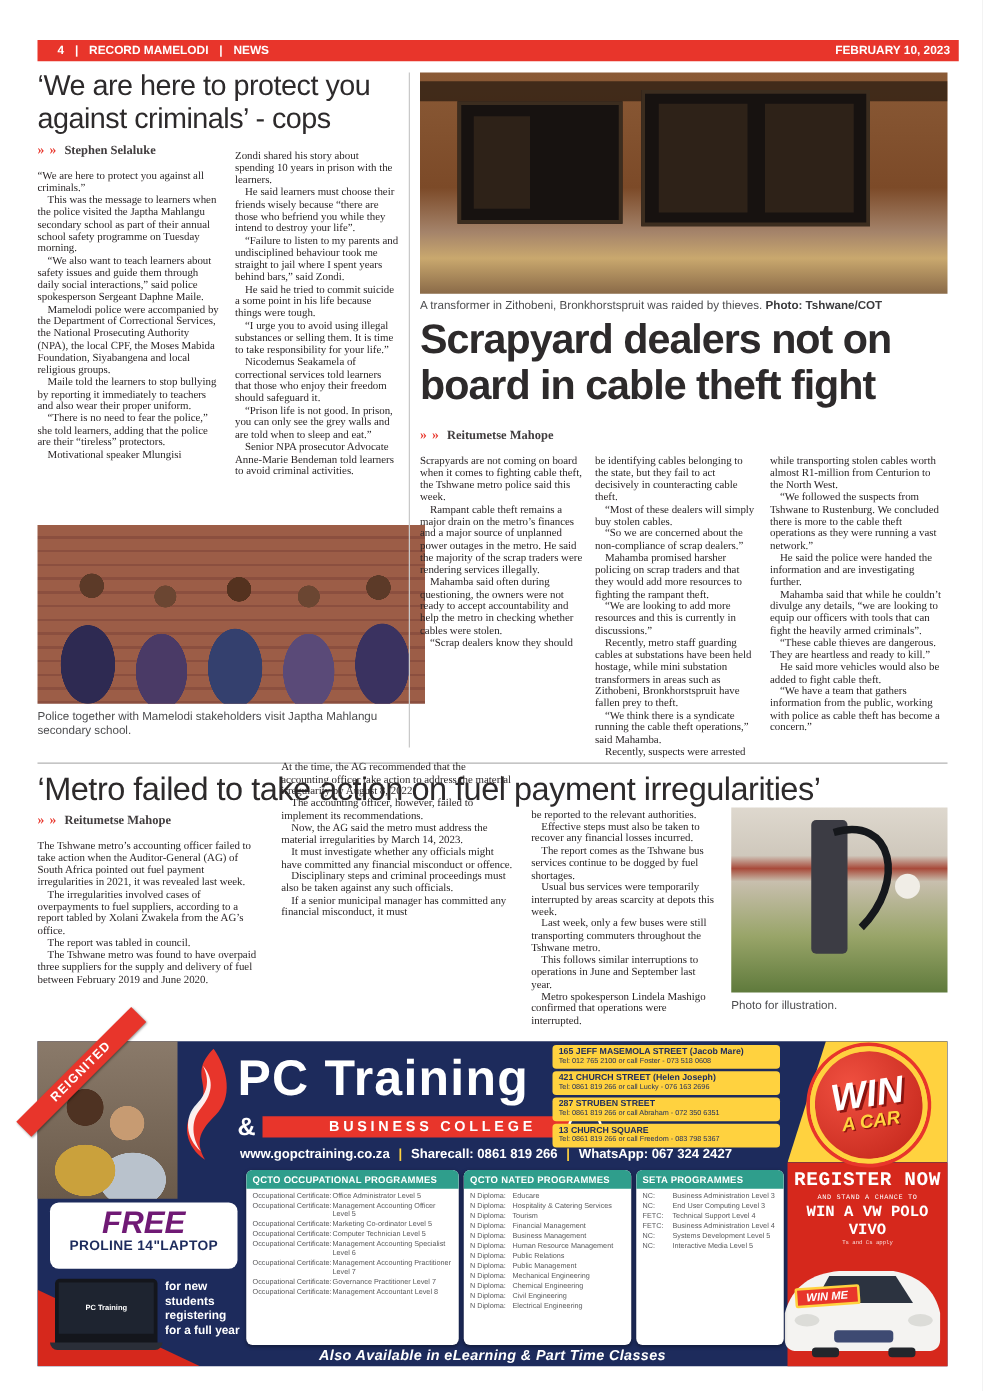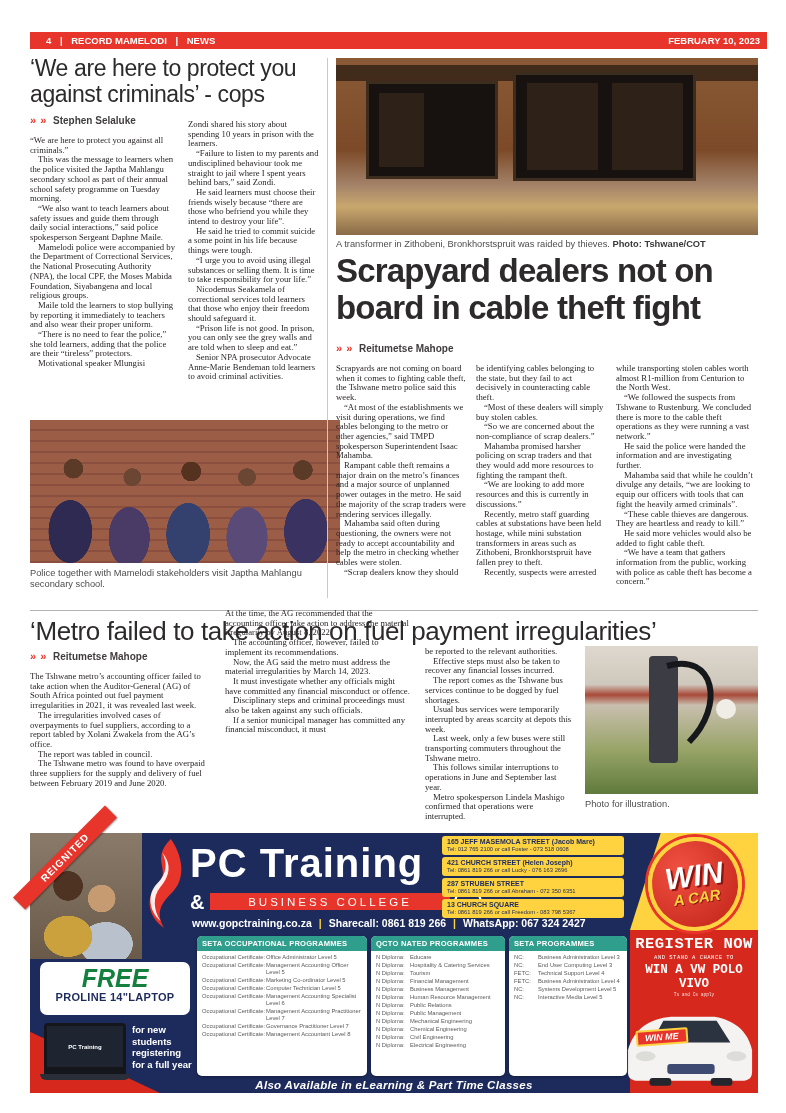--- a/index.html
+++ b/index.html
@@ -7,21 +7,21 @@
         font-family:"Liberation Serif",serif;color:#2b2627;}
   .abs{position:absolute;}
   
   .hdrbar{background:#e8352b;color:#fff;font-family:"Liberation Sans",sans-serif;font-weight:bold;
           font-size:9.5px;display:flex;justify-content:space-between;align-items:center;padding:0 7px;}
   .hdr-left span{margin-right:6px;}
   
   .headline{font-family:"Liberation Sans",sans-serif;color:#2d2a2b;letter-spacing:-0.4px;}
   .hl-light{font-weight:normal;}
   .hl-heavy{font-weight:bold;}
-  .byline{font-family:Liberation Sans, sans-serif;font-weight:bold;color:#413d3e;font-size:10px;}
+  .byline{font-family:Liberation Serif, serif;font-weight:bold;color:#413d3e;font-size:10px;}
   .byline .chev{color:#e8352b;margin-right:4px;font-size:11px;}
   
   .bodycol{font-size:8.7px;line-height:9.7px;text-align:left;}
   .bodycol p{margin:0;}
   .bodycol p + p{text-indent:8px;}
   .caption{font-family:"Liberation Sans",sans-serif;font-size:9.3px;line-height:11px;color:#4d4d4f;}
   .caption b{color:#3a3a3c;}
   .rule-v{width:1px;background:#c9c9c9;}
   .rule-h{height:1px;background:#b3b3b3;}
   
@@ -51,22 +51,22 @@
       radial-gradient(circle 15px at 34% 42%, #4e3222 0 97%, transparent 100%),
       radial-gradient(circle 14px at 64% 52%, #c79b72 0 97%, transparent 100%),
       radial-gradient(ellipse 40px 34px at 34% 82%, #caa13c 0 60%, transparent 61%),
       radial-gradient(ellipse 44px 36px at 68% 88%, #b9c2cc 0 60%, transparent 61%),
       linear-gradient(180deg,#8a7a6a,#6a5a4a);}
   .reignited{position:absolute;left:-30px;top:16px;width:130px;transform:rotate(-45deg);
       background:#e8352b;color:#fff;font-weight:bold;font-size:10px;text-align:center;
       padding:3px 0;box-shadow:0 1px 2px rgba(0,0,0,.45);letter-spacing:1px;}
   .brand-name{color:#fff;font-weight:bold;font-size:40px;letter-spacing:1px;white-space:nowrap;}
   .brand-amp{color:#fff;font-weight:bold;font-size:20px;}
-  .brand-bar{background:#e8352b;color:#fff;font-weight:normal;font-size:11.5px;letter-spacing:3px;
-      display:flex;align-items:center;justify-content:center;}
+  .brand-bar{background:#e8352b;color:#fff;font-weight:bold;font-size:11.5px;letter-spacing:3px;
+      display:flex;align-items:center;justify-content:center;padding-left:16px;}
   .est-badge{border-radius:50%;background:#1d2b5c;border:2px solid #fff;color:#fff;font-weight:bold;
       font-size:4.5px;display:flex;align-items:center;justify-content:center;text-align:center;}
   .contact{color:#fff;font-weight:bold;font-size:10.5px;white-space:nowrap;}
   .contact .csep{color:#ffd23f;margin:0 7px;}
   .addr-panel{display:flex;flex-direction:column;gap:2px;}
   .addr-box{background:#ffd23f;border-radius:3px;padding:2px 5px;color:#1d2b5c;}
   .addr-street{font-weight:bold;font-size:7px;line-height:8px;}
   .addr-tel{font-size:5.8px;line-height:7px;}
   .yellow-wedge{background:#ffd23f;clip-path:polygon(24% 0,100% 0,100% 100%,0 100%);}
   .red-zone{background:#d6281c;}
@@ -86,21 +86,21 @@
   .prog-box{background:#fff;border-radius:5px;overflow:hidden;box-shadow:0 1px 3px rgba(0,0,0,.35);}
   .prog-head{background:#2f9e8c;color:#fff;font-weight:bold;font-size:7.6px;padding:3px 5px;letter-spacing:.2px;}
   .prog-list{padding:3px 5px;}
   .prog-row{display:flex;margin-bottom:1px;}
   .prog-label{color:#5a5a5c;font-size:5.8px;line-height:7px;flex:none;}
   .prog-value{color:#5a5a5c;font-size:5.8px;line-height:7px;flex:1;}
   .box-occ .prog-label{width:64px;}
   .box-nated .prog-label{width:34px;}
   .box-seta .prog-label{width:24px;}
   .free-box{background:#fff;border-radius:7px;text-align:center;padding-top:3px;}
-  .free-word{color:#15803d;font-weight:bold;font-style:italic;font-size:25px;line-height:26px;}
+  .free-word{color:#701a75;font-weight:bold;font-style:italic;font-size:25px;line-height:26px;}
   .free-item{color:#1d2b5c;font-weight:bold;font-size:11px;letter-spacing:.3px;}
   .free-note{color:#fff;font-weight:bold;font-size:9.5px;line-height:11.5px;}
   .red-tri{background:#d6281c;clip-path:polygon(0 100%,0 32%,100% 100%);}
   .laptop-screen{position:absolute;inset:3px 3px 8px 3px;background:#1e2430;display:flex;
       align-items:center;justify-content:center;color:#fff;font-weight:bold;font-size:6px;}
   .laptop{background:#14161c;border-radius:4px 4px 0 0;}
   .laptop-base{position:absolute;left:-5%;bottom:-5px;width:110%;height:6px;background:#2a2e38;border-radius:0 0 6px 6px;}
   .ad-footer{color:#fff;font-weight:bold;font-style:italic;font-size:11.5px;text-align:center;letter-spacing:.3px;}
   .flame-wrap svg{display:block;}
 </style>
@@ -129,22 +129,22 @@
       <p>“We are here to protect you against all criminals.”</p>
       <p>This was the message to learners when the police visited the Japtha Mahlangu secondary school as part of their annual school safety programme on Tuesday morning.</p>
       <p>“We also want to teach learners about safety issues and guide them through daily social interactions,” said police spokesperson Sergeant Daphne Maile.</p>
       <p>Mamelodi police were accompanied by the Department of Correctional Services, the National Prosecuting Authority (NPA), the local CPF, the Moses Mabida Foundation, Siyabangena and local religious groups.</p>
       <p>Maile told the learners to stop bullying by reporting it immediately to teachers and also wear their proper uniform.</p>
       <p>“There is no need to fear the police,” she told learners, adding that the police are their “tireless” protectors.</p>
       <p>Motivational speaker Mlungisi</p>
     </div>
   <div class="abs bodycol" style="left:188px;top:120px;width:132px;height:280px;">
       <p>Zondi shared his story about spending 10 years in prison with the learners.</p>
+      <p>He said learners must choose their friends wisely because “there are those who befriend you while they intend to destroy your life”.</p>
       <p>“Failure to listen to my parents and undisciplined behaviour took me straight to jail where I spent years behind bars,” said Zondi.</p>
-      <p>He said learners must choose their friends wisely because “there are those who befriend you while they intend to destroy your life”.</p>
       <p>He said he tried to commit suicide a some point in his life because things were tough.</p>
       <p>“I urge you to avoid using illegal substances or selling them. It is time to take responsibility for your life.”</p>
       <p>Nicodemus Seakamela of correctional services told learners that those who enjoy their freedom should safeguard it.</p>
       <p>“Prison life is not good. In prison, you can only see the grey walls and are told when to sleep and eat.”</p>
       <p>Senior NPA prosecutor Advocate Anne-Marie Bendeman told learners to avoid criminal activities.</p>
     </div>
 
   <div class="abs photo photo-police" style="left:30px;top:420px;width:310px;height:143px;"></div>
   <div class="abs caption" style="left:30px;top:568px;width:300px;">Police together with Mamelodi stakeholders visit Japtha Mahlangu secondary school.</div>
 
@@ -164,32 +164,32 @@
     <span>A transformer in Zithobeni, Bronkhorstspruit was raided by thieves. </span><b>Photo: Tshwane/COT</b>
   </div>
 
   <div class="abs headline hl-heavy" style="left:336px;top:252px;width:422px;font-size:33px;line-height:37px;letter-spacing:-0.8px;">Scrapyard dealers not on board in cable theft fight</div>
   <div class="abs byline" style="left:336px;top:342px;">
     <span class="chev">»</span><span class="chev">»</span>
     <span>Reitumetse Mahope</span>
   </div>
   <div class="abs bodycol" style="left:336px;top:364px;width:130px;height:240px;">
       <p>Scrapyards are not coming on board when it comes to fighting cable theft, the Tshwane metro police said this week.</p>
-      <p>“At most of the establishments we visit during operations, we find cables belonging to the metro or other agencies,” said TMPD spokesperson Superintendent Isaac Mahamba.</p>
       <p>Rampant cable theft remains a major drain on the metro’s finances and a major source of unplanned power outages in the metro. He said the majority of the scrap traders were rendering services illegally.</p>
       <p>Mahamba said often during questioning, the owners were not ready to accept accountability and help the metro in checking whether cables were stolen.</p>
       <p>“Scrap dealers know they should</p>
     </div>
   <div class="abs bodycol" style="left:476px;top:364px;width:130px;height:240px;">
       <p>be identifying cables belonging to the state, but they fail to act decisively in counteracting cable theft.</p>
       <p>“Most of these dealers will simply buy stolen cables.</p>
       <p>“So we are concerned about the non-compliance of scrap dealers.”</p>
       <p>Mahamba promised harsher policing on scrap traders and that they would add more resources to fighting the rampant theft.</p>
       <p>“We are looking to add more resources and this is currently in discussions.”</p>
       <p>Recently, metro staff guarding cables at substations have been held hostage, while mini substation transformers in areas such as Zithobeni, Bronkhorstspruit have fallen prey to theft.</p>
+      <p>“We think there is a syndicate running the cable theft operations,” said Mahamba.</p>
       <p>Recently, suspects were arrested</p>
     </div>
   <div class="abs bodycol" style="left:616px;top:364px;width:140px;height:240px;">
       <p>while transporting stolen cables worth almost R1-million from Centurion to the North West.</p>
       <p>“We followed the suspects from Tshwane to Rustenburg. We concluded there is more to the cable theft operations as they were running a vast network.”</p>
       <p>He said the police were handed the information and are investigating further.</p>
       <p>Mahamba said that while he couldn’t divulge any details, “we are looking to equip our officers with tools that can fight the heavily armed criminals”.</p>
       <p>“These cable thieves are dangerous. They are heartless and ready to kill.”</p>
       <p>He said more vehicles would also be added to fight cable theft.</p>
       <p>“We have a team that gathers information from the public, working with police as cable theft has become a concern.”</p>
@@ -292,21 +292,21 @@
       <path d="M44,36 L98,36 L112,58 L32,58 Z" fill="#2c3340"></path>
       <ellipse cx="26" cy="72" rx="10" ry="5" fill="#dcdcd8"></ellipse>
       <ellipse cx="118" cy="72" rx="10" ry="5" fill="#dcdcd8"></ellipse>
       <rect x="48" y="80" width="48" height="10" rx="3" fill="#1d2b5c" opacity="0.85"></rect>
       <rect x="30" y="94" width="22" height="8" rx="3" fill="#23262c"></rect>
       <rect x="92" y="94" width="22" height="8" rx="3" fill="#23262c"></rect>
     </svg>
     <div class="win-me" style="left:606px;top:196px;">WIN ME</div>
 
     <div class="abs prog-box box-occ" style="left:167px;top:103px;width:170px;height:140px;">
-      <div class="prog-head">SETA OCCUPATIONAL PROGRAMMES</div>
+      <div class="prog-head">QCTO OCCUPATIONAL PROGRAMMES</div>
       <div class="prog-list">
           <div class="prog-row">
             <span class="prog-label">Occupational Certificate:</span>
             <span class="prog-value">Office Administrator Level 5</span>
           </div>
           <div class="prog-row">
             <span class="prog-label">Occupational Certificate:</span>
             <span class="prog-value">Management Accounting Officer Level 5</span>
           </div>
           <div class="prog-row">

